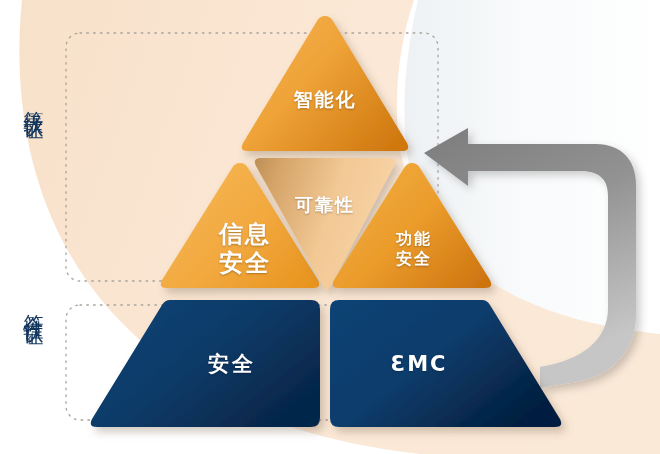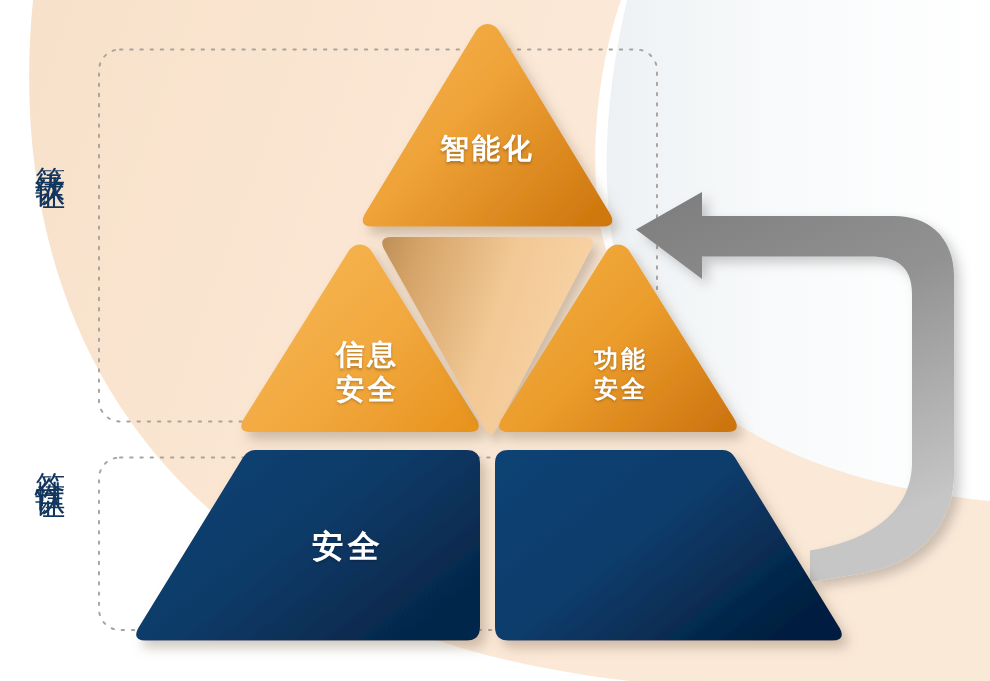--- a/index.html
+++ b/index.html
@@ -33,21 +33,21 @@
     font-family:"DejaVu Sans","Liberation Sans",sans-serif;
     font-weight:bold;
     text-align:center;
     line-height:1.22;
     white-space:pre-line;
     user-select:none;
     text-shadow:0 1px 2px rgba(0,0,0,.28);
     transform:translate(-50%,-50%);
   }
   #txt-top       {left:325px;top:100px;font-size:19px;letter-spacing:2px;}
-  #txt-infosec   {left:245px;top:249px;font-size:19px;letter-spacing:2px;}
+  #txt-infosec   {left:245px;top:249px;font-size:24px;letter-spacing:2px;}
   #txt-reliab    {left:325px;top:205px;font-size:18px;letter-spacing:2px;color:#ffffff;}
   #txt-funcsafe  {left:414px;top:249px;font-size:16px;letter-spacing:2px;}
   #txt-safety    {left:232px;top:365px;font-size:21px;letter-spacing:3px;}
   #txt-emc       {left:419px;top:365px;font-size:21px;letter-spacing:2px;font-family:"DejaVu Sans","Liberation Sans",sans-serif;}
 </style>
 </head>
 <body>
 
 <div id="stage">
 
@@ -208,20 +208,22 @@
 
   <div class="vlabel" id="label-grade">等级认证</div>
 
   <div class="vlabel" id="label-compliance">符合性认证</div>
 
   <div class="tile-text" id="txt-top">智能化</div>
 
   <div class="tile-text" id="txt-infosec">信息
 安全</div>
 
+  <div class="tile-text" id="txt-reliab">可靠性</div>
 
   <div class="tile-text" id="txt-funcsafe">功能
 安全</div>
 
   <div class="tile-text" id="txt-safety">安全</div>
 
+  <div class="tile-text" id="txt-emc">ƐMC</div>
 
 </div>
 
 </body></html>

